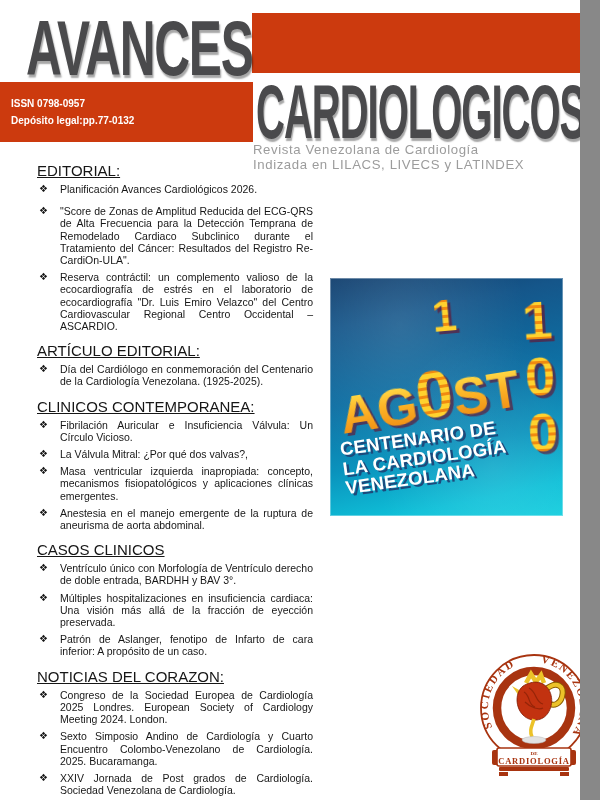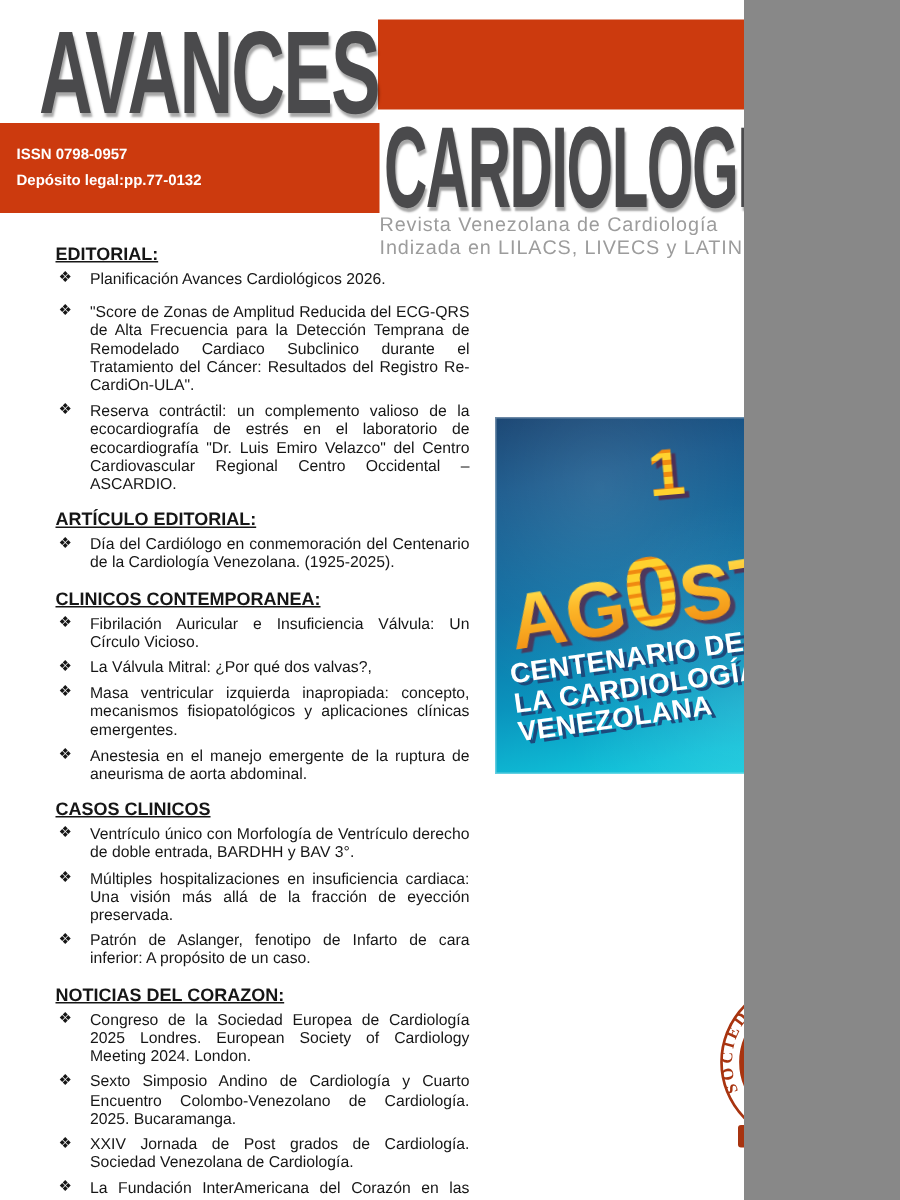--- a/index.html
+++ b/index.html
@@ -1,34 +1,34 @@
 <!DOCTYPE html>
 <html><head>
 <meta charset="utf-8">
 <style>
   html,body{margin:0;padding:0;background:#888;}
-  .page{position:relative;width:496px;height:800px;background:#ffffff;overflow:hidden;
+  .page{position:relative;width:580px;height:800px;background:#ffffff;overflow:hidden;
         font-family:"Liberation Sans",sans-serif;}
 
   
   .redbox-right{position:absolute;left:252px;top:13px;width:348px;height:60px;background:#cc3a0e;}
   .redbox-issn{position:absolute;left:0;top:82px;width:253px;height:60px;background:#cc3a0e;}
   .issn-text{position:absolute;left:11px;top:13px;color:#ffffff;font-weight:bold;
              font-size:10px;line-height:17px;white-space:nowrap;}
   .title{position:absolute;color:#4a4a4c;font-weight:900;white-space:nowrap;
          text-shadow:2px 3px 2px rgba(0,0,0,0.35);transform-origin:left bottom;}
   .title-avances{left:26px;top:2px;font-size:80px;letter-spacing:-2px;transform:scale(0.62,0.98);}
   .title-cardio{left:256px;top:64px;font-size:80px;letter-spacing:-2px;transform:scale(0.50,0.96);}
   .subtitle{position:absolute;left:253px;top:142px;width:347px;text-align:left;
             color:#9c9c9c;font-size:13.2px;line-height:15px;letter-spacing:0.6px;}
 
   
   .toc{position:absolute;left:37px;top:162px;width:276px;color:#161616;}
   .toc-section{margin-bottom:10px;}
-  .toc-heading{font-size:12px;font-weight:bold;text-decoration:underline;margin-bottom:4px;}
+  .toc-heading{font-size:15px;font-weight:normal;text-decoration:underline;margin-bottom:4px;}
   .toc-item{position:relative;padding-left:23px;text-align:justify;
             font-size:10.5px;line-height:12.2px;margin-bottom:5px;}
   .toc-bullet{position:absolute;left:2px;top:0;font-size:10px;}
 
   
   .poster{position:absolute;left:330px;top:278px;width:233px;height:238px;overflow:hidden;
           background:linear-gradient(168deg,#123f6e 0%,#15568a 18%,#0e6fa3 45%,
                      #0a93bd 68%,#0fc0d8 88%,#18cfdf 100%);
           box-shadow:inset 0 0 0 1px rgba(255,255,255,0.35);}
   .poster::before{content:"";position:absolute;inset:0;

